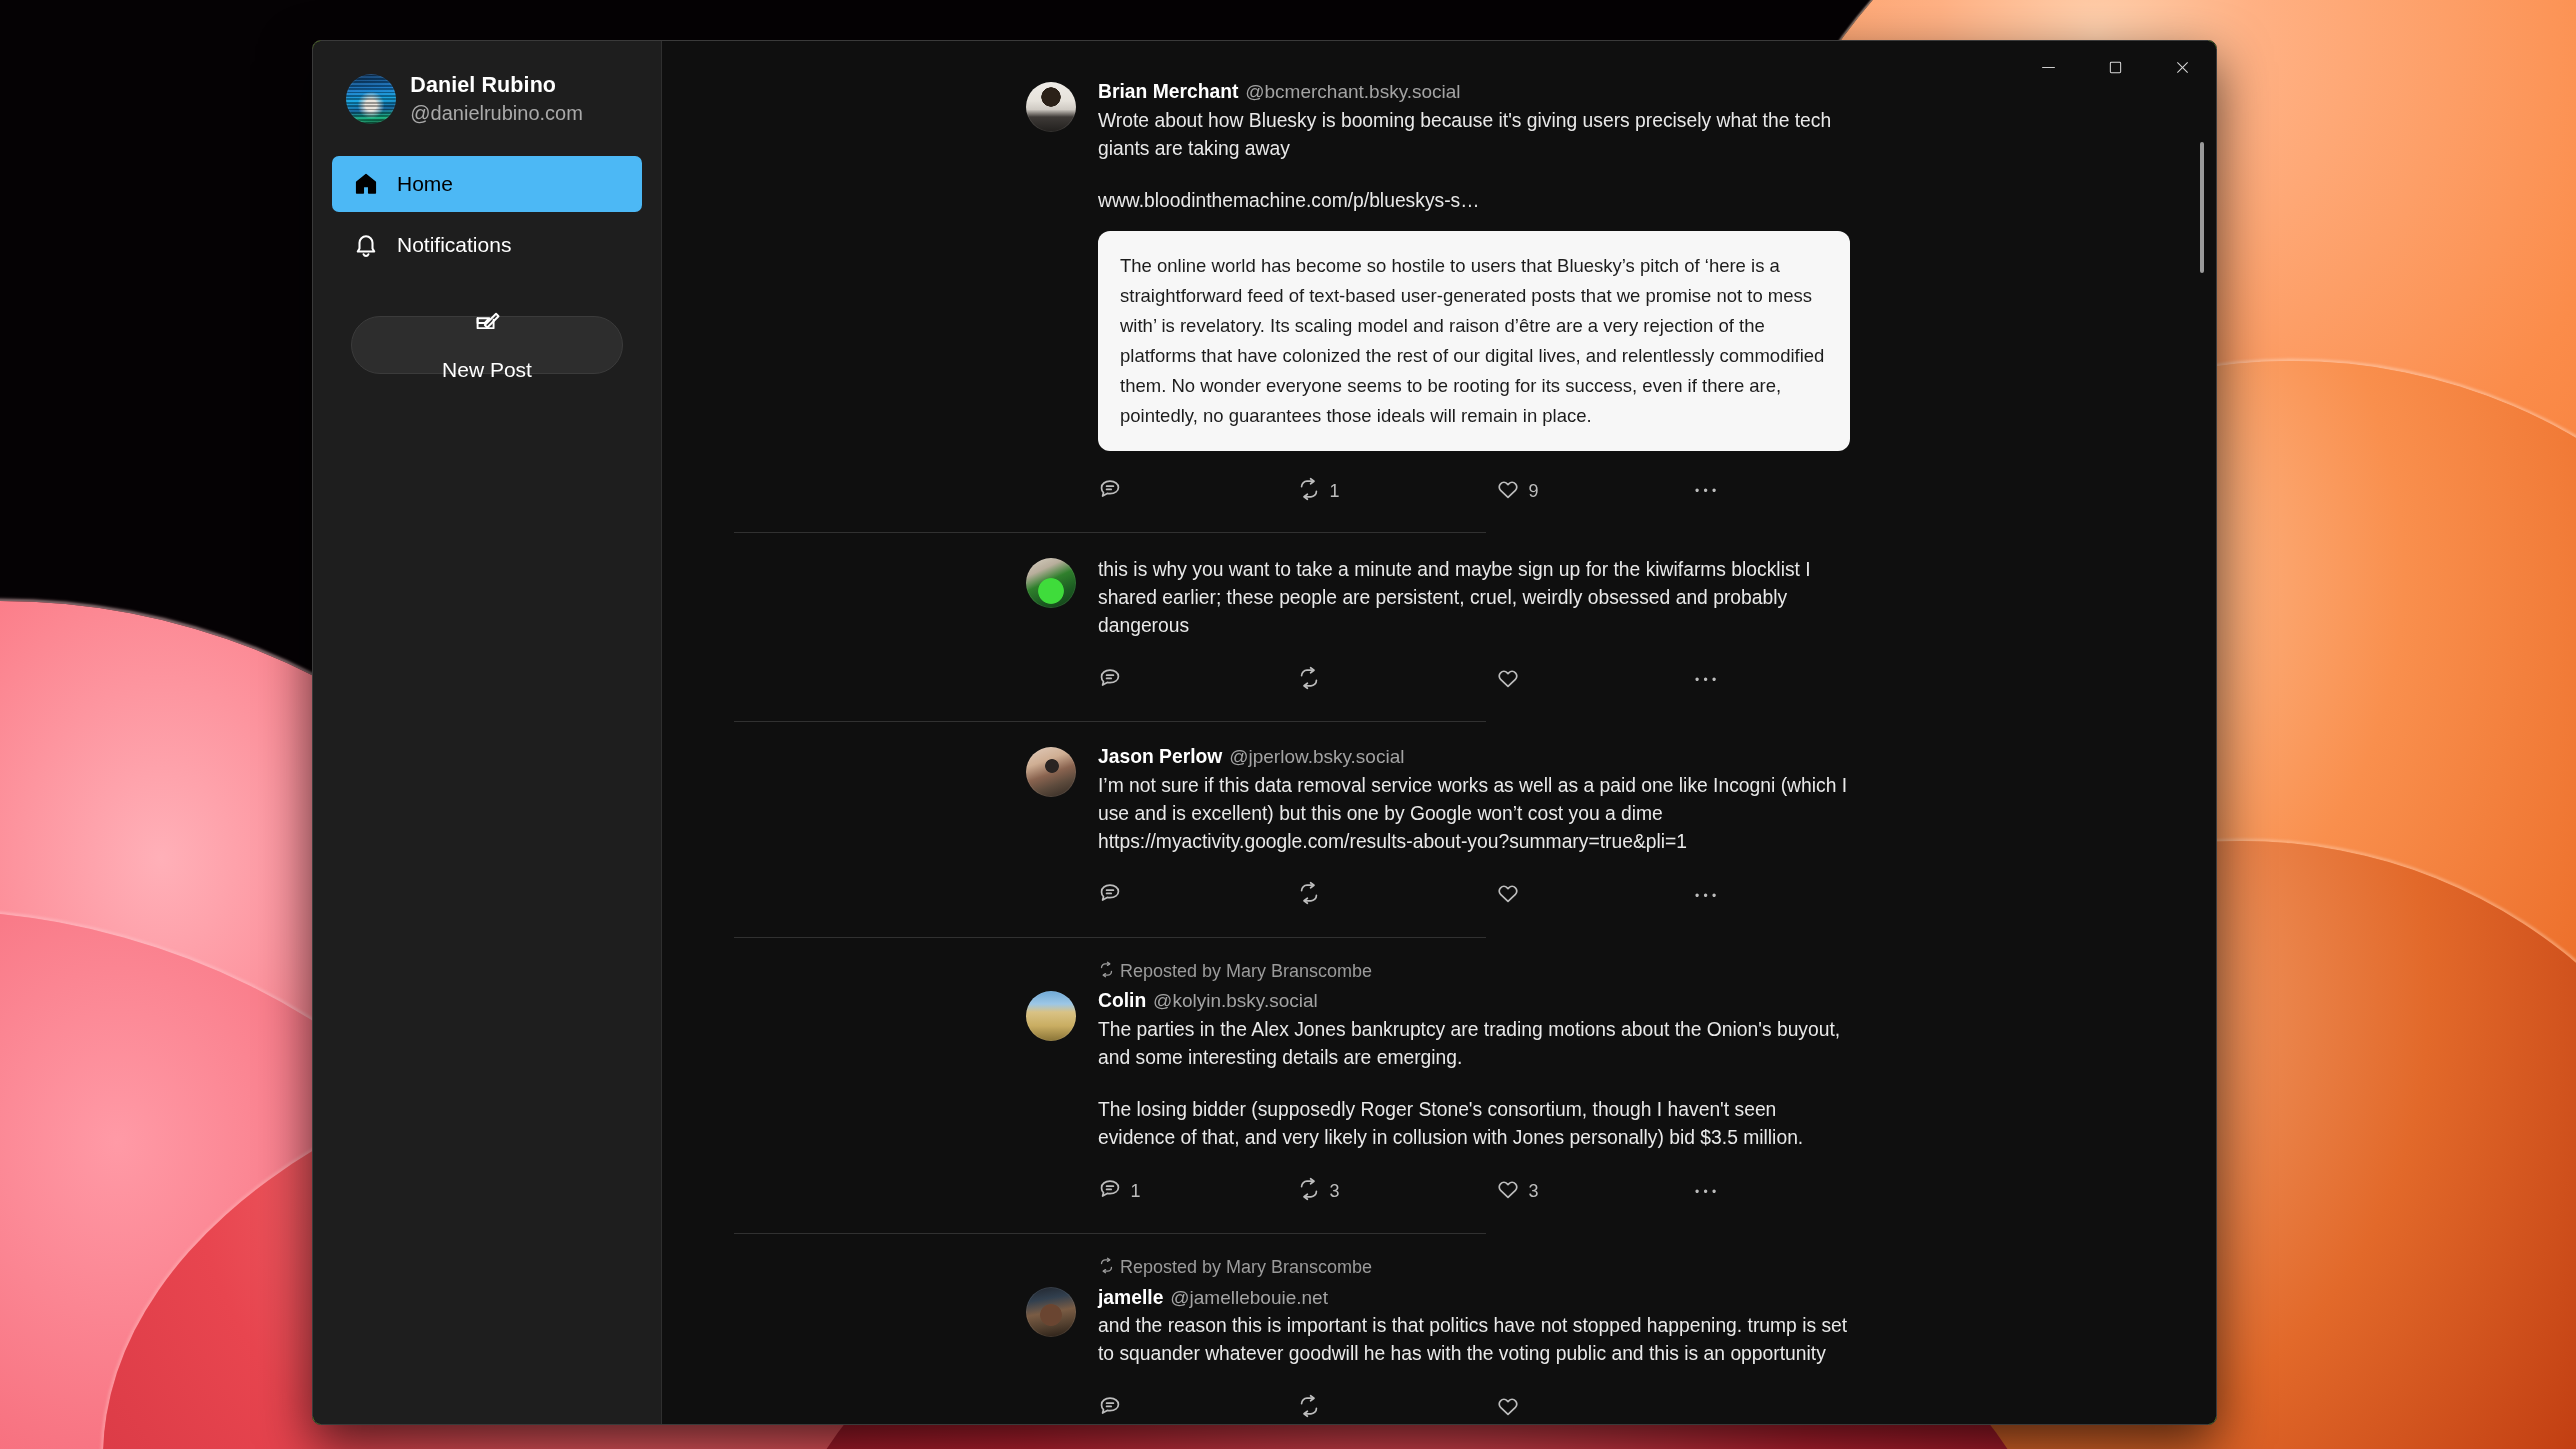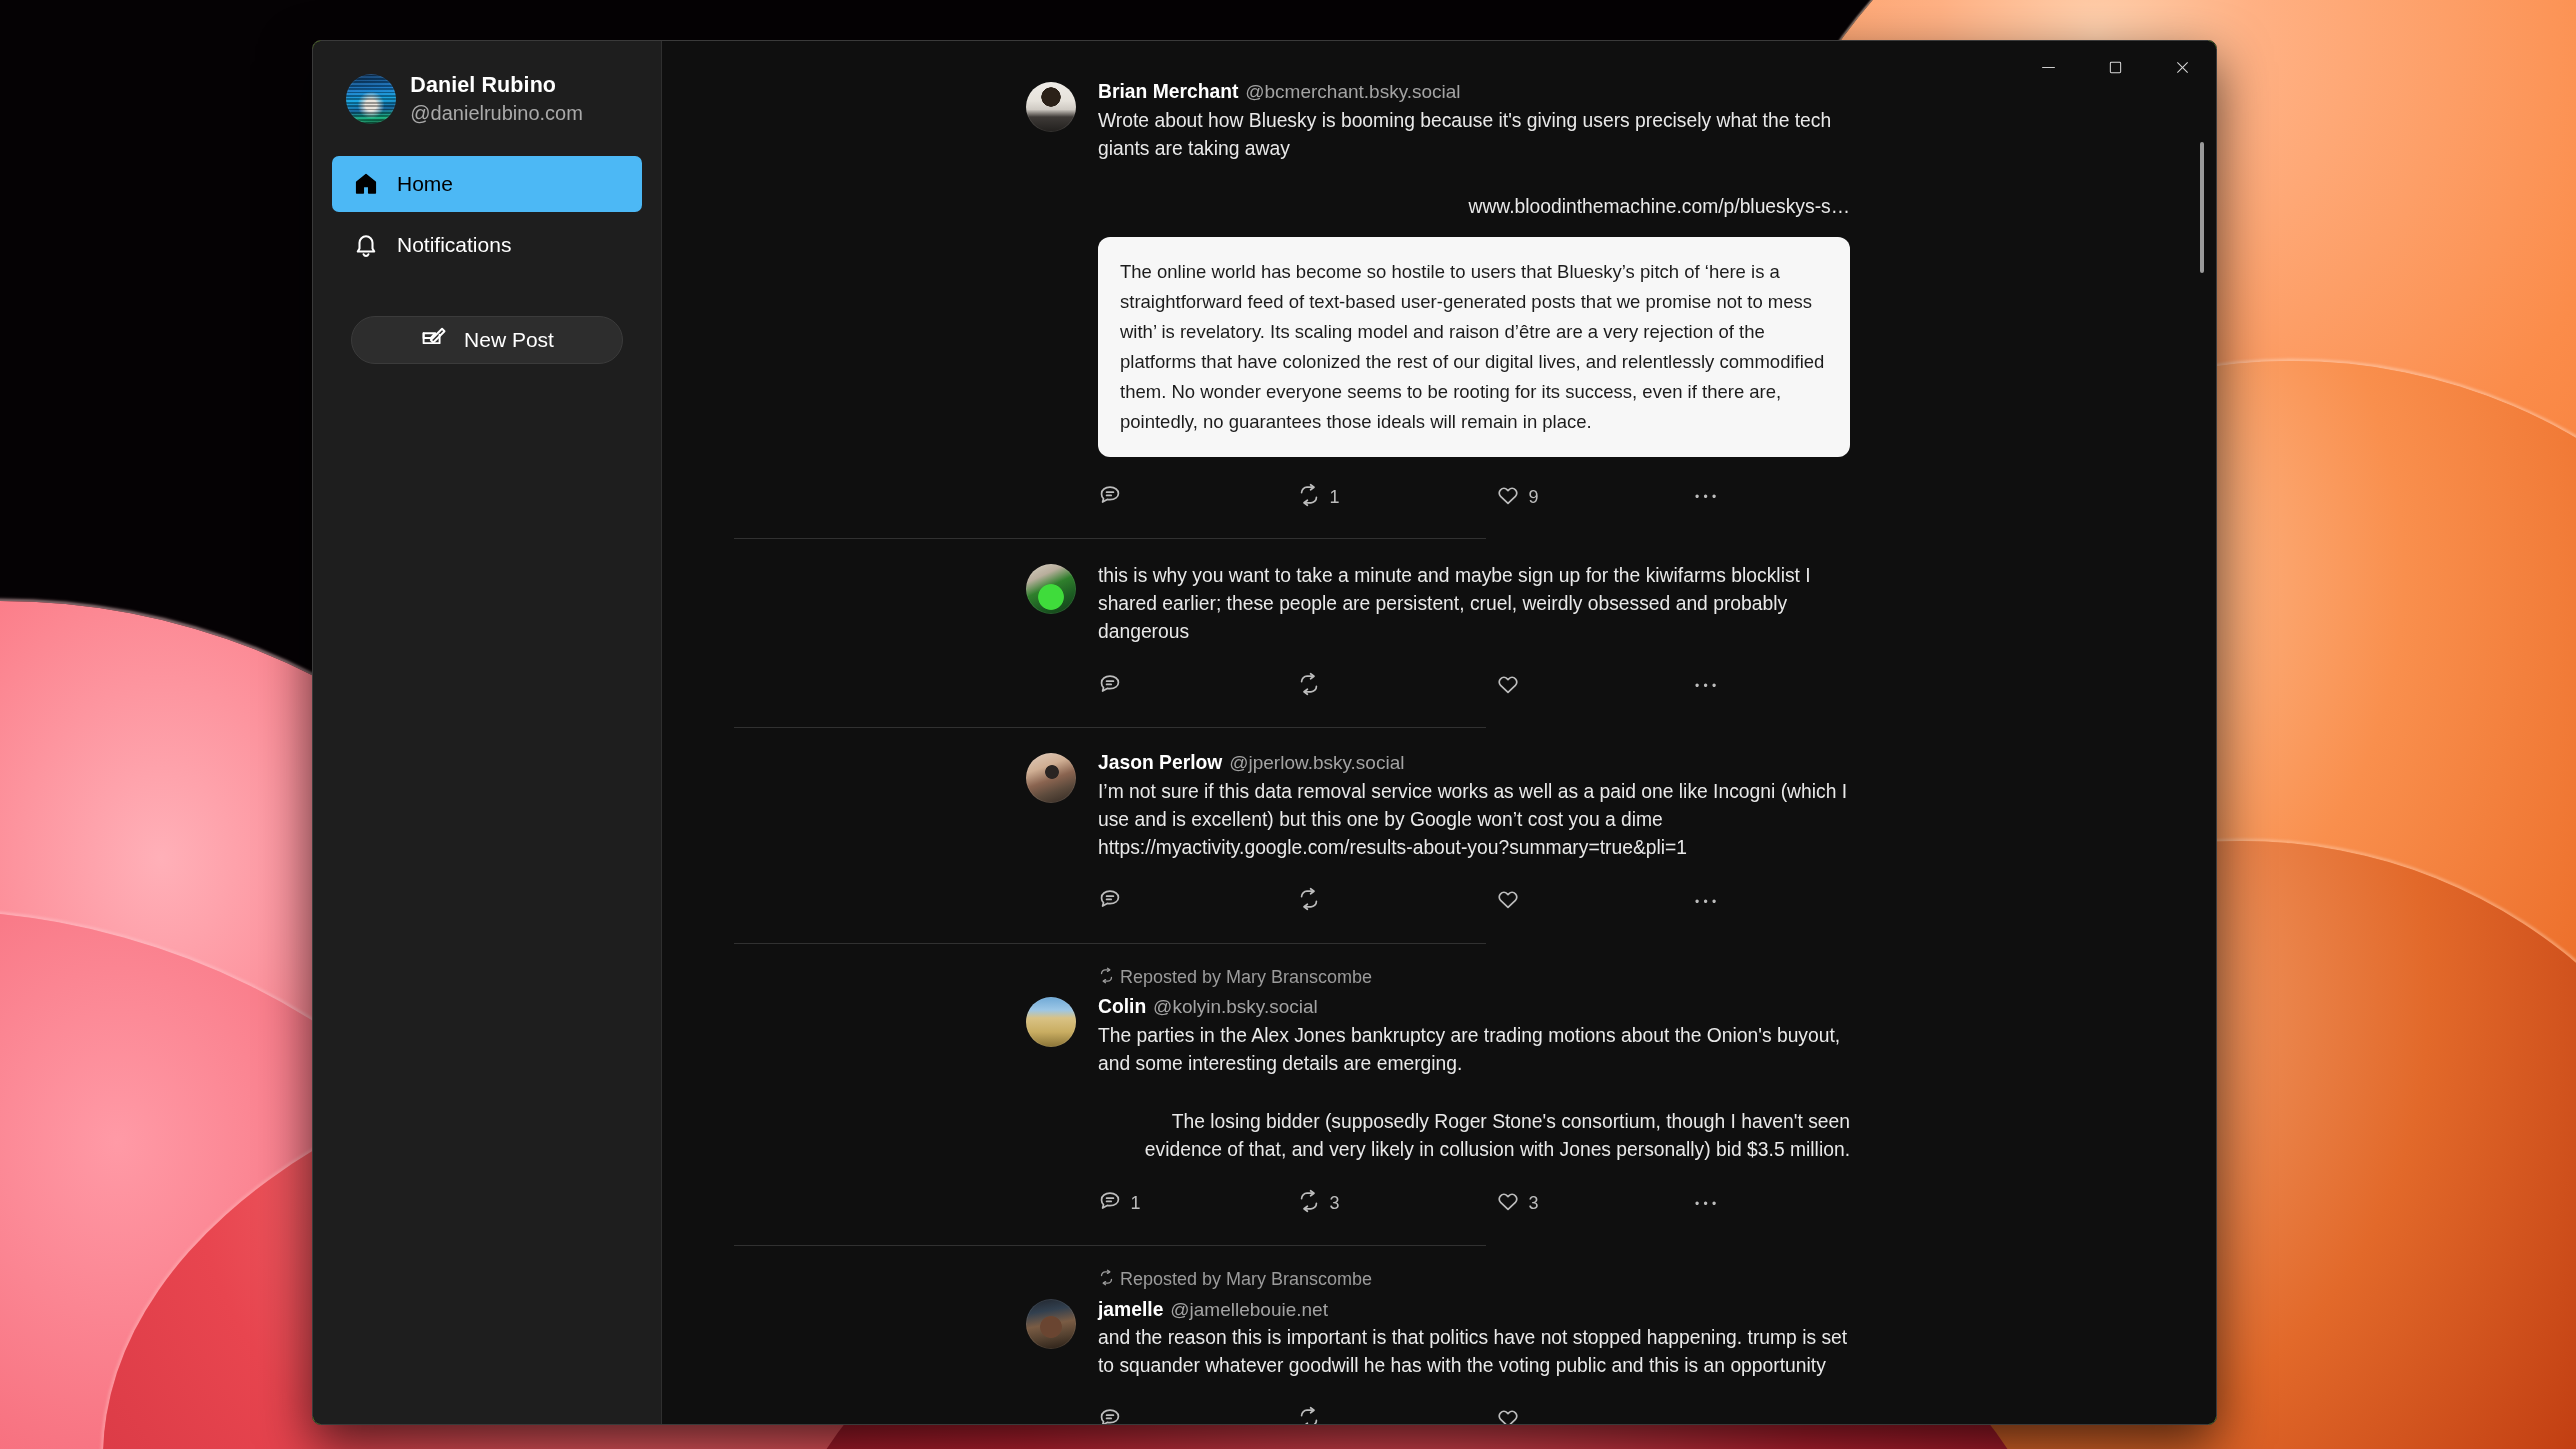--- a/index.html
+++ b/index.html
@@ -97,28 +97,29 @@
     border-radius: 6.9px;
     color: #fff; font-size: 21px;
   }
   .nav-item.active { background: #4cb8f5; color: #000; }
   .nav-item.active .nav-ico svg { stroke: #000; fill: #000; }
   .nav-ico { width: 29px; height: 29px; display: flex; align-items: center; justify-content: center; flex: 0 0 29px; }
   .nav-ico svg { width: 26px; height: 26px; }
 
   .newpost-wrap { margin-top: 43px; padding: 0 19px; }
   #new-post-button {
-    width: 100%; height: 48px;
+    width: 100%; height: 58px;
     background: #2d2d2d;
     border: 0.9px solid #3b3b3b;
     border-radius: 34px;
     color: #fff; font-size: 21px;
     display: flex; align-items: center; justify-content: center; gap: 17px;
     cursor: pointer;
     font-family: inherit;
+    flex-direction: column;
   }
   #new-post-button svg { width: 27px; height: 27px; }
 
   
   #main {
     flex: 1; position: relative;
     background: #0f0f0f;
     overflow: hidden;
   }
   
@@ -160,21 +161,21 @@
   .repost-line svg { width: 17px; height: 17px; flex: 0 0 17px; }
 
   .namerow { line-height: 1.25; margin-bottom: 2.6px; }
   .dname { color: #fff; font-size: 19.3px; font-weight: 700; }
   .handle { color: #a3a3a3; font-size: 19px; font-weight: 400; margin-left: 6.9px; }
 
   .ptext {
     color: #e9e9e9; font-size: 19.3px; line-height: 1.45;
     word-wrap: break-word; overflow-wrap: break-word;
   }
-  .ptext .para { margin-top: 30px; text-align: right; }
+  .ptext .para { margin-top: 24px; }
 
   .quote-card {
     background: #f7f7f7; color: #1c1c1c;
     border-radius: 12px;
     margin-top: 16.3px;
     padding: 20px 22px 20.6px 22px;
     font-size: 18.5px; line-height: 1.62;
     max-width: 781px;
   }
 

